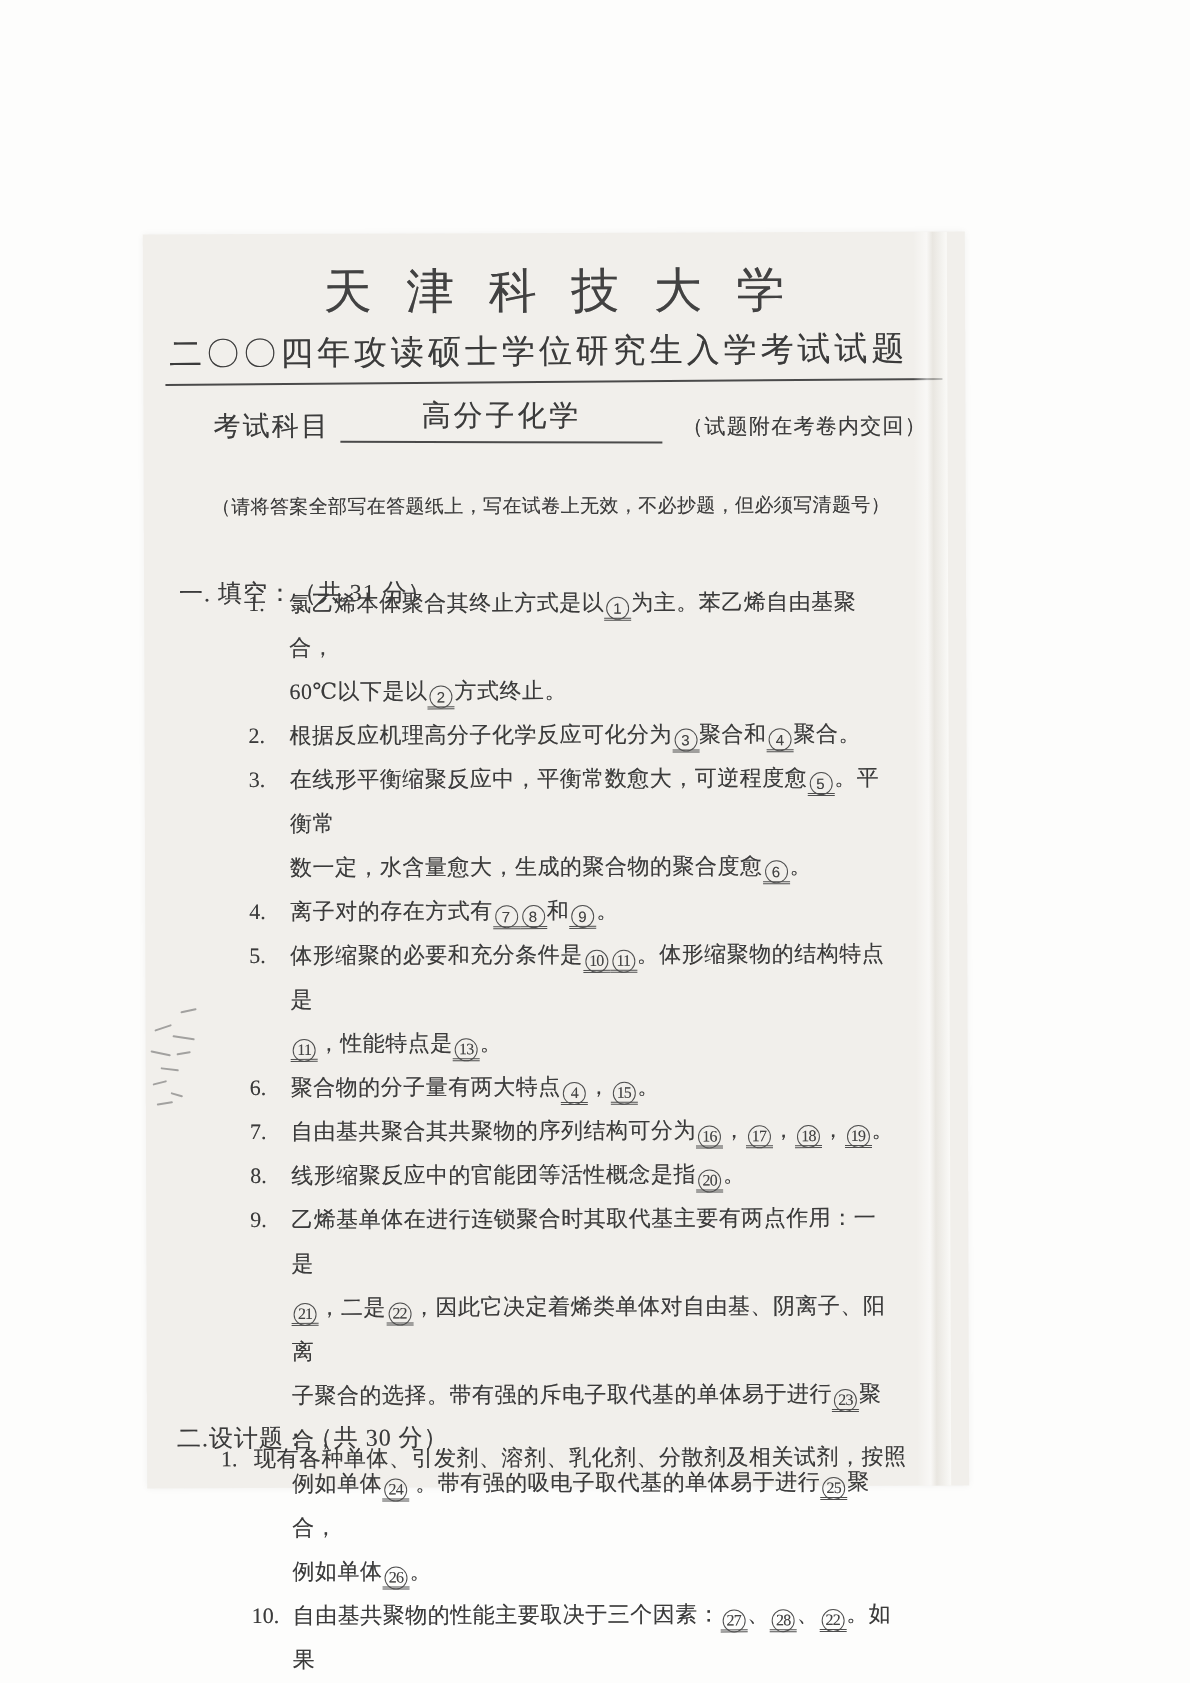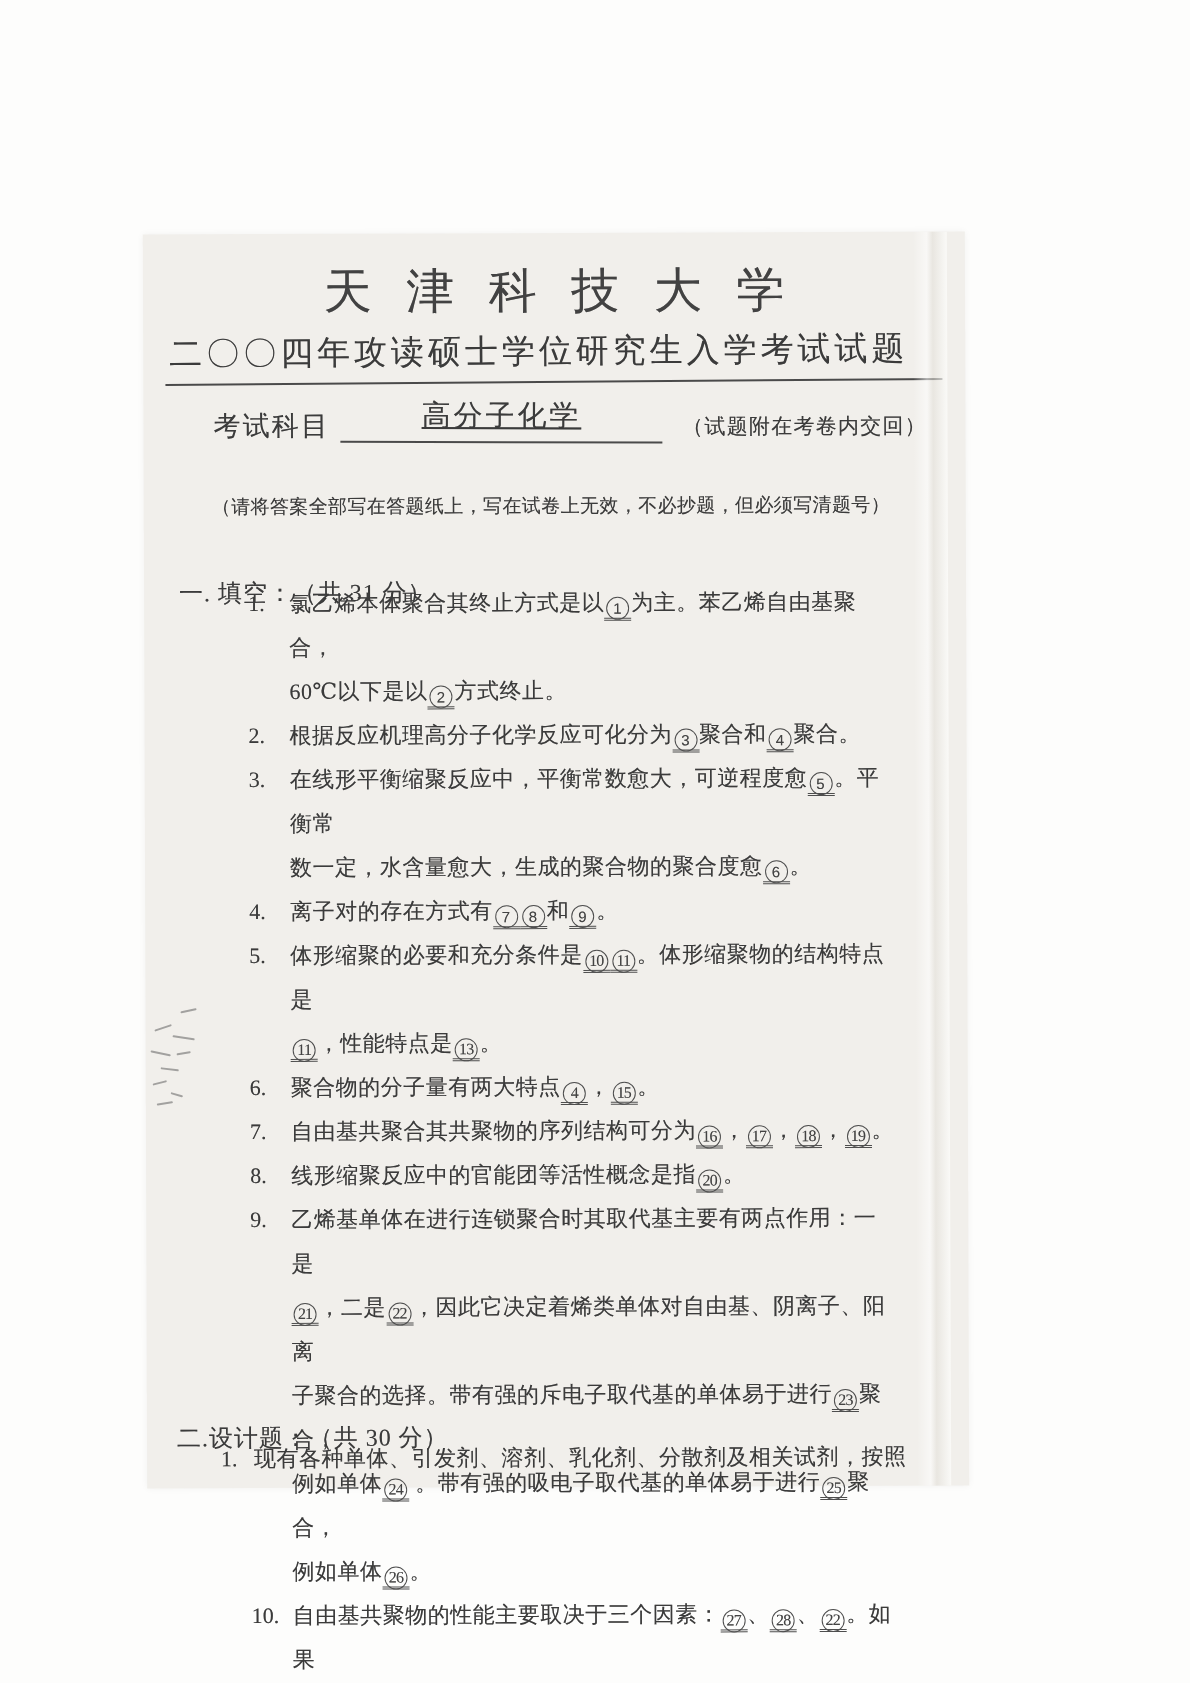--- a/index.html
+++ b/index.html
@@ -34,21 +34,21 @@
   }
   .subtitle .u {
     border-bottom:2.5px solid #4a4a4a; padding:0 34px 7px 4px;
     display:inline-block; transform:rotate(-0.25deg);
   }
   .subject-row { position:absolute; top:163px; left:70px; white-space:nowrap; }
   .subject-label { font-size:27px; letter-spacing:0.08em;font-family:Liberation Mono, monospace; }
   .subject-line {
     display:inline-block; width:322px; text-align:center;
     border-bottom:2.5px solid #4a4a4a; padding-bottom:5px; margin-left:10px;
-    font-size:29px; letter-spacing:0.1em; transform:rotate(0.35deg); vertical-align:bottom;text-decoration:underline;
+    font-size:29px; letter-spacing:0.1em; transform:rotate(0.35deg); vertical-align:bottom;
   }
   .subject-note { font-size:21px; margin-left:20px; letter-spacing:0.06em; }
   .instructions {
     position:absolute; top:260px; left:68px; width:690px;
     font-size:19px; letter-spacing:0.02em; white-space:nowrap;
   }
   .sec-heading { position:absolute; font-size:24px; letter-spacing:0.04em;margin-top:38px; }
   #sec1-heading { top:305px; left:35px; }
   #sec2-heading { top:1150px; left:30px; }
   .fill-list { position:absolute; font-size:22px; line-height:44px; }

